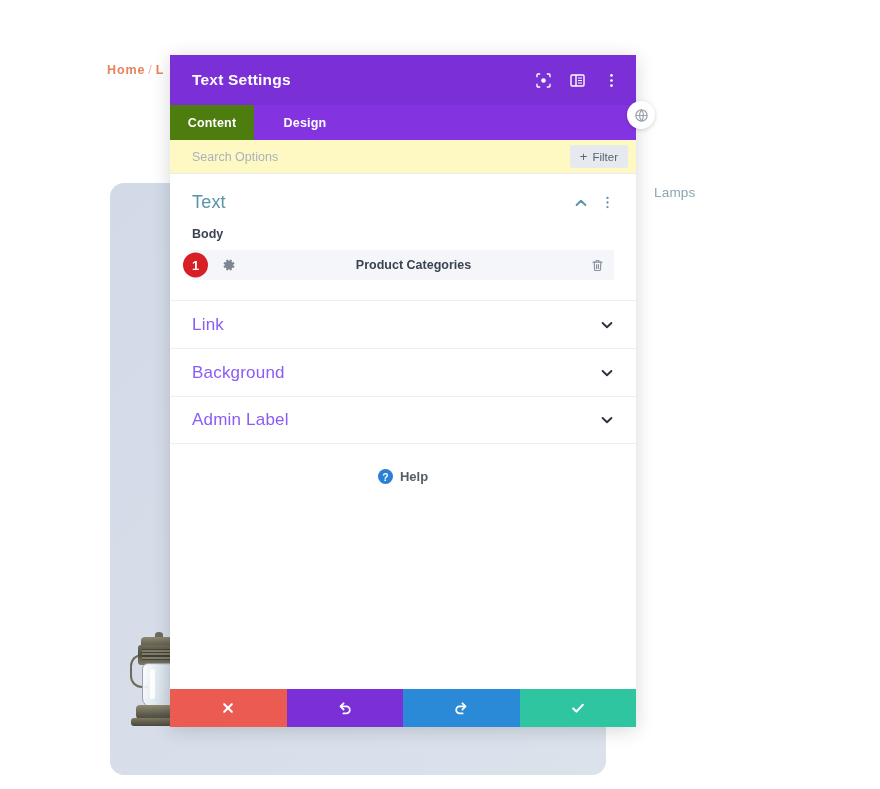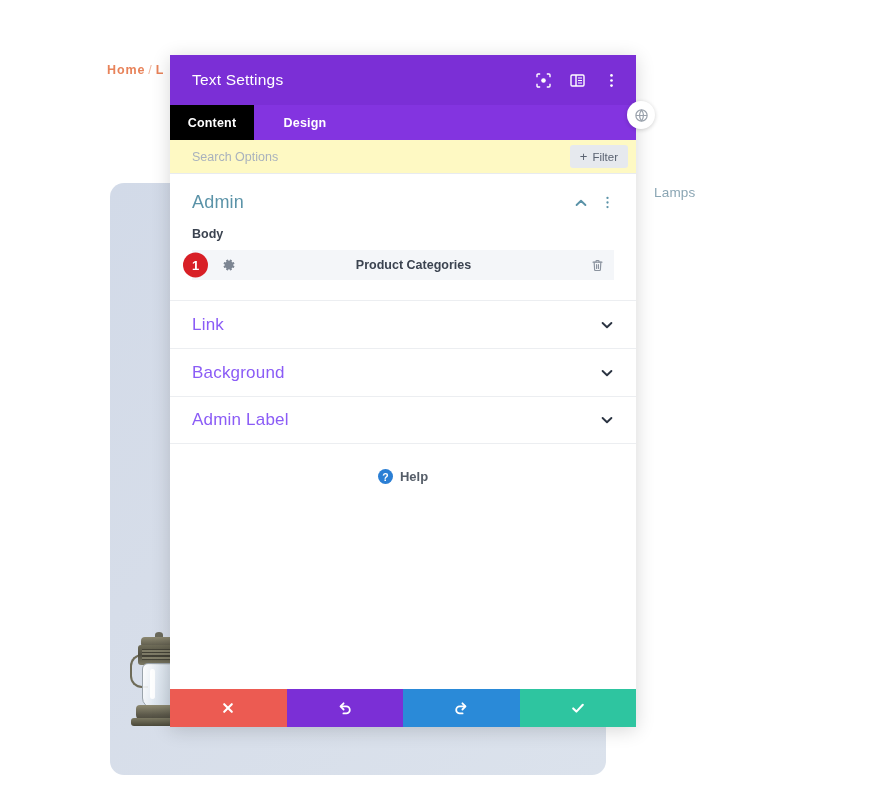--- a/index.html
+++ b/index.html
@@ -83,42 +83,42 @@
     box-shadow: 0 3px 18px rgba(0,0,0,.16);
     display: flex; flex-direction: column;
   }
 
   .modal-header {
     height: 50px; background: #7b2fd6;
     display: flex; align-items: center; padding: 0 16px 0 22px;
     flex: none;
   }
   .modal-title {
-    color: #ffffff; font-size: 15.5px; font-weight: 400; letter-spacing: .2px;
+    color: #ffffff; font-size: 15.5px; font-weight: 700; letter-spacing: .2px;
     flex: 1;
   }
   .hdr-icons { display: flex; align-items: center; gap: 16px; }
   .hdr-icon {
     width: 18px; height: 18px; display: flex; align-items: center; justify-content: center;
     color: #ffffff; cursor: pointer;
   }
   .hdr-icon svg { display: block; }
 
   .tabs {
     height: 35px; background: #8334e0; display: flex; flex: none;
   }
   .tab {
     display: flex; align-items: center; justify-content: center;
     height: 100%; color: #ffffff; font-size: 12.5px; font-weight: 700;
     letter-spacing: .2px; cursor: pointer; padding: 0 10px;
   }
   .tab.tab-content { width: 84px; }
   .tab.tab-design  { width: 80px; padding-left: 32px; }
   .tab.tab-advanced{ width: 104px; }
-  .tab.active { background: #000000; }
+  .tab.active { background: #4d7c0f; }
 
   .search-row {
     height: 34px; background: #fef9c3; border-bottom: 1px solid #e8ebef;
     display: flex; align-items: center; padding: 0 8px 0 22px; flex: none;
   }
   .search-input {
     flex: 1; border: none; background: transparent; outline: none;
     font-family: "Liberation Sans", sans-serif; font-size: 12.5px; color: #5c6470;
   }
   .search-input::placeholder { color: #a9b2bd; }
@@ -269,21 +269,21 @@
       <button class="filter-btn">
         <span class="filter-plus">+</span>
         <span>Filter</span>
       </button>
     </div>
 
     <div class="modal-body">
 
       <div class="text-section">
         <div class="section-head">
-          <div class="section-title">Admin</div>
+          <div class="section-title">Text</div>
           <div class="section-ctrl">
             <span class="ic">
               <svg width="14" height="14" viewBox="0 0 14 14" fill="none" stroke="currentColor" stroke-width="1.9" stroke-linecap="round" stroke-linejoin="round">
                 <path d="M2.6 9L7 4.8 11.4 9"></path>
               </svg>
             </span>
             <span class="ic">
               <svg width="13" height="13" viewBox="0 0 13 13" fill="currentColor">
                 <circle cx="6.5" cy="1.9" r="1.15"></circle>
                 <circle cx="6.5" cy="6.5" r="1.15"></circle>

